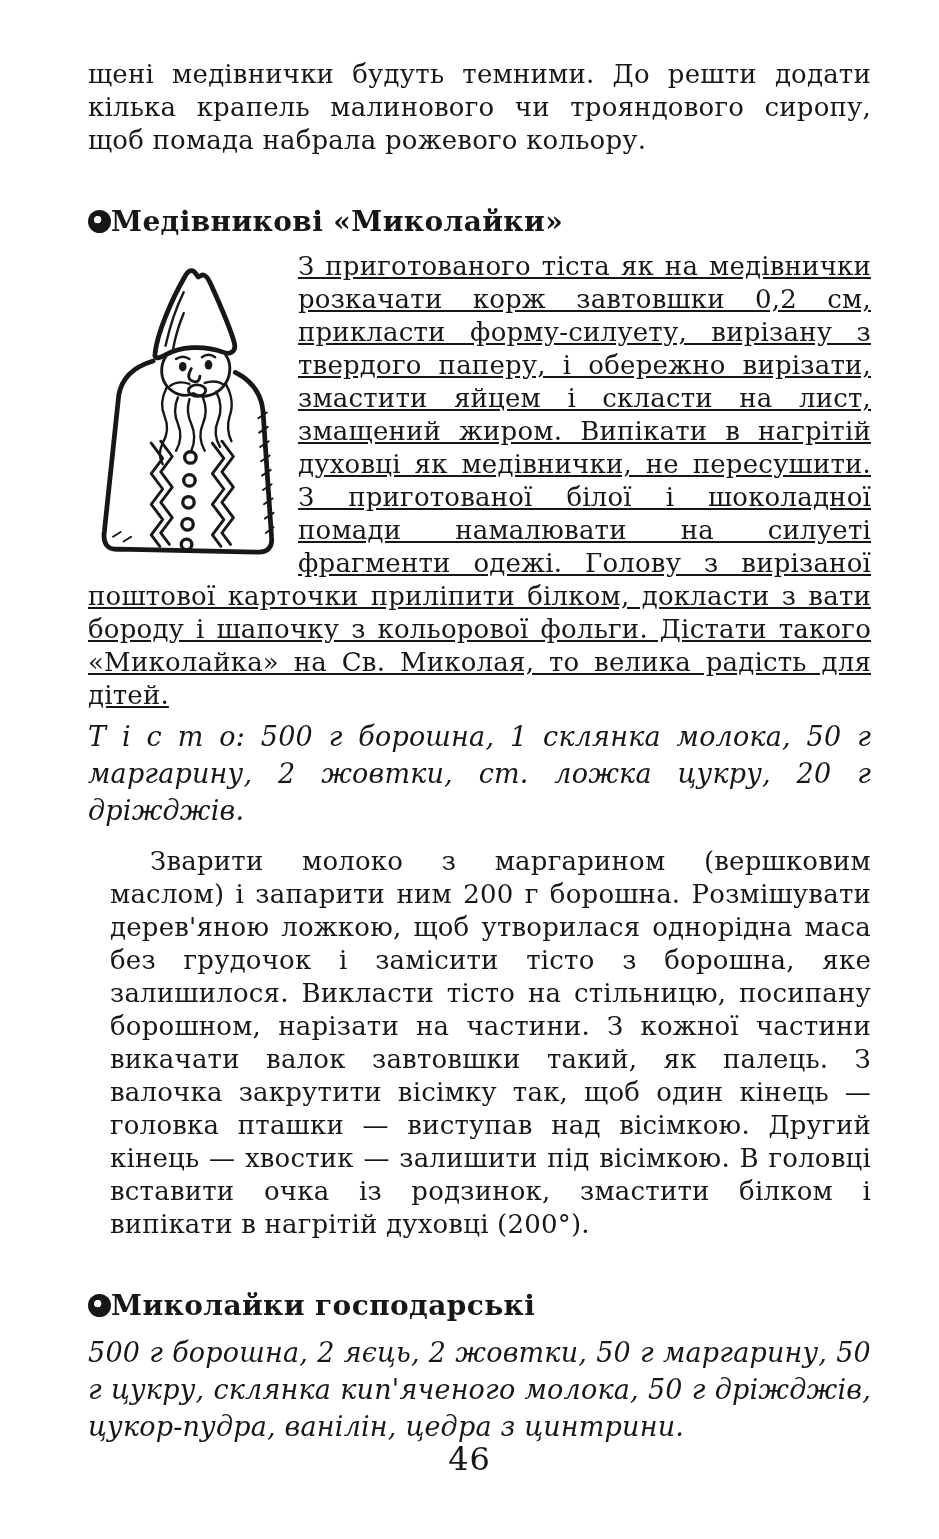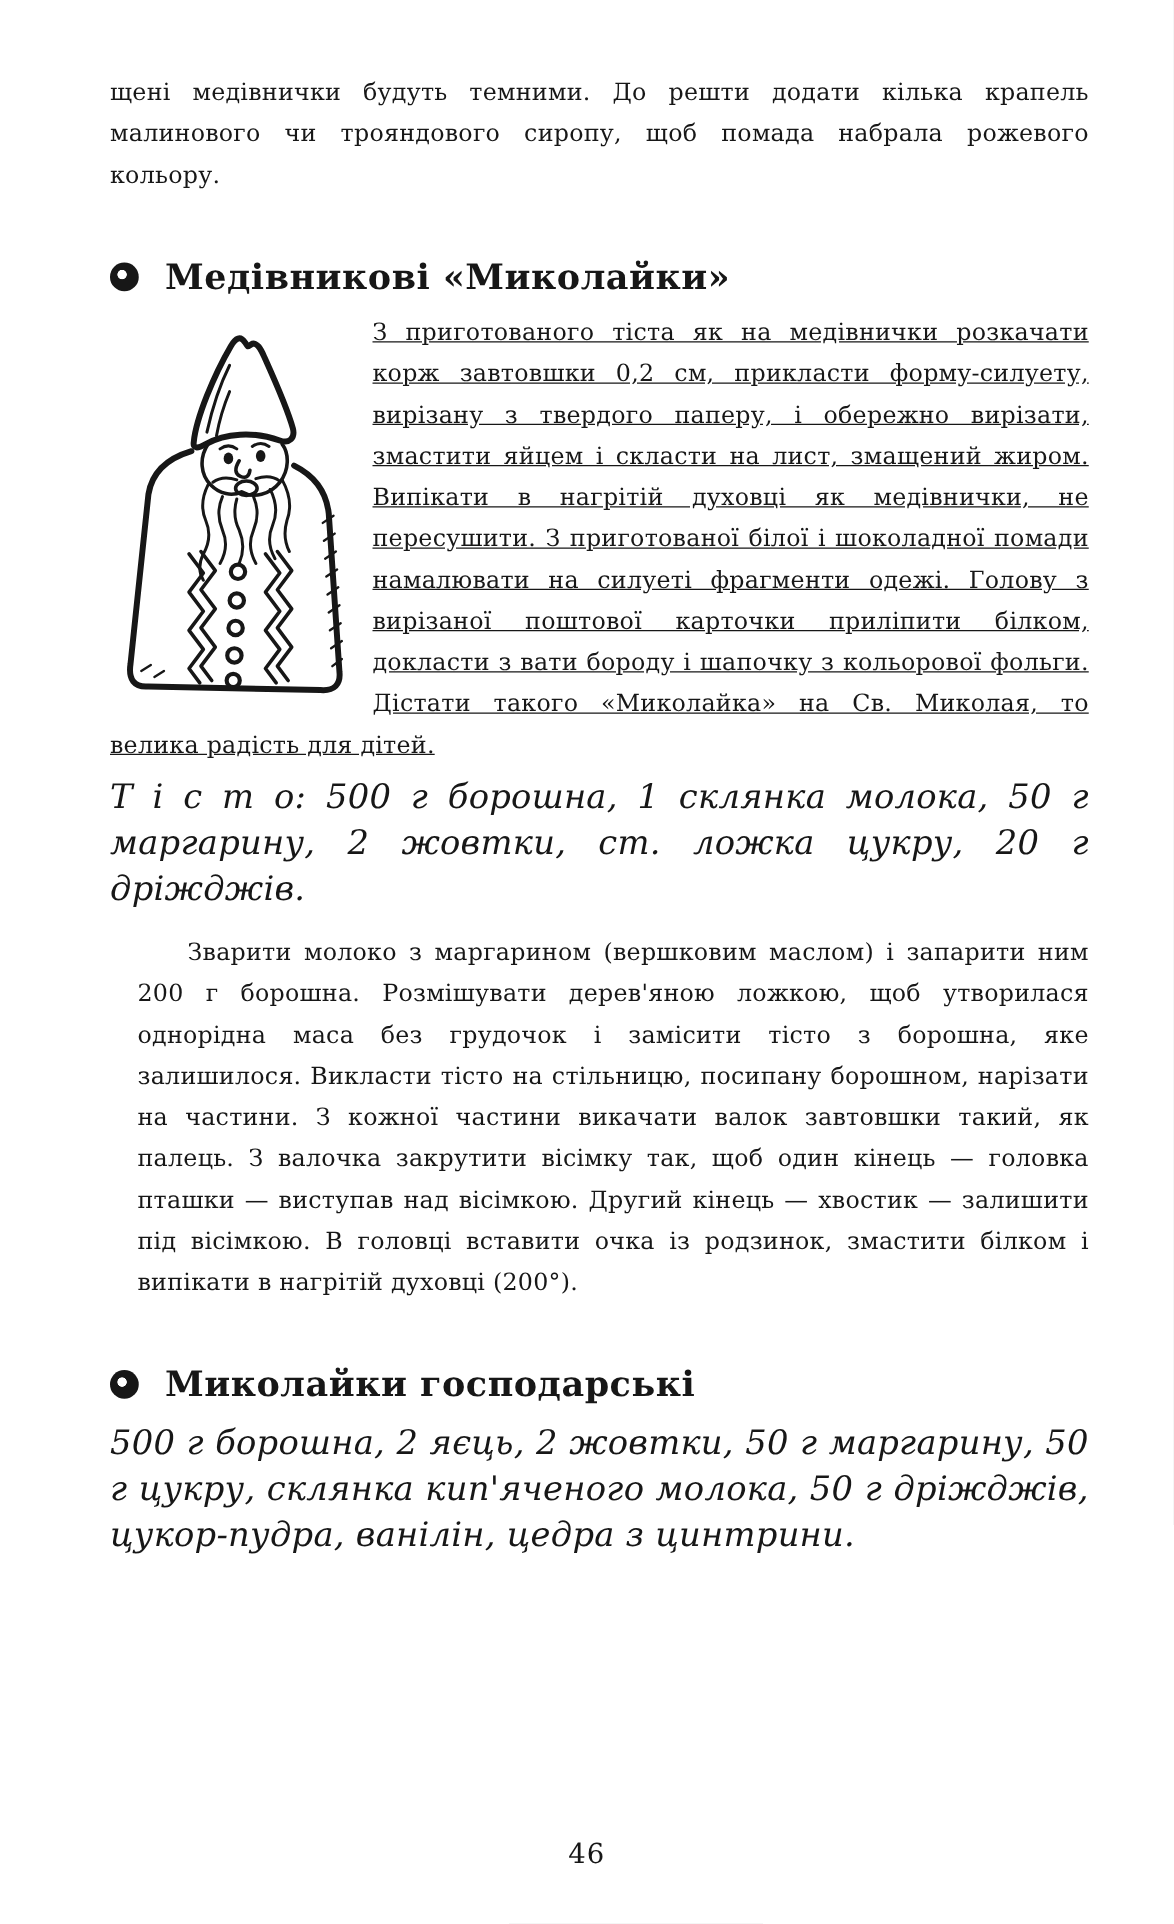--- a/index.html
+++ b/index.html
@@ -14,30 +14,29 @@
     margin: 0 auto;
     background: #ffffff;
     color: #171717;
     font-family: "DejaVu Serif", serif;
     box-sizing: border-box;
     padding: 58px 68px 0 88px;
     overflow: hidden;
   }
   .body-text {
     margin: 0;
-    font-size: 19px;
+    font-size: 26px;
     line-height: 33px;
     text-align: justify;
     letter-spacing: 0.2px;
   }
   .indent { text-indent: 40px; }
   .heading {
     display: flex;
     align-items: center;
-    gap: 21px;
     margin: 48px 0 12px 0;
     font-size: 28px;
     font-weight: bold;
     letter-spacing: 0.4px;
   }
   .bullet {
     flex: 0 0 auto;
     width: 23px;
     height: 23px;
     border-radius: 50%;
@@ -57,23 +56,23 @@
     line-height: 37px;
     font-style: italic;
     text-align: justify;
     letter-spacing: 0.2px;
   }
   .after-ingredients { margin-top: 16px; margin-left: 22px; }
   .page-number {
     position: absolute;
     left: 0;
     right: 0;
-    bottom: 43px;
+    bottom: 61px;
     text-align: center;
-    font-size: 22px;
+    font-size: 32px;
     letter-spacing: 1px;
   }
 </style>
 </head>
 <body>
 
 <div class="page">
 
   <p class="body-text">щені медівнички будуть темними. До решти додати кілька крапель малинового чи трояндового сиропу, щоб помада набрала рожевого кольору.</p>
 

